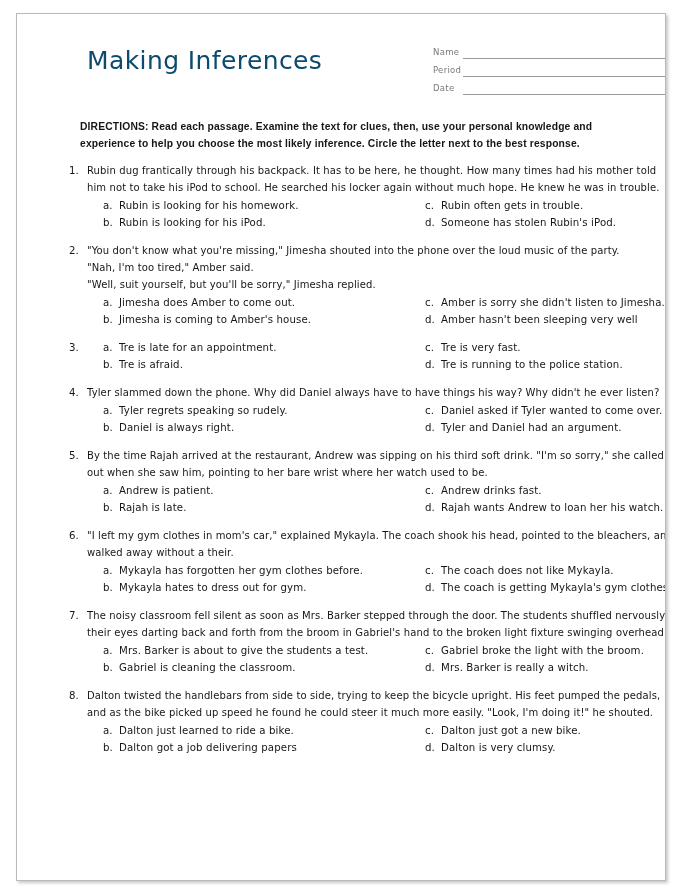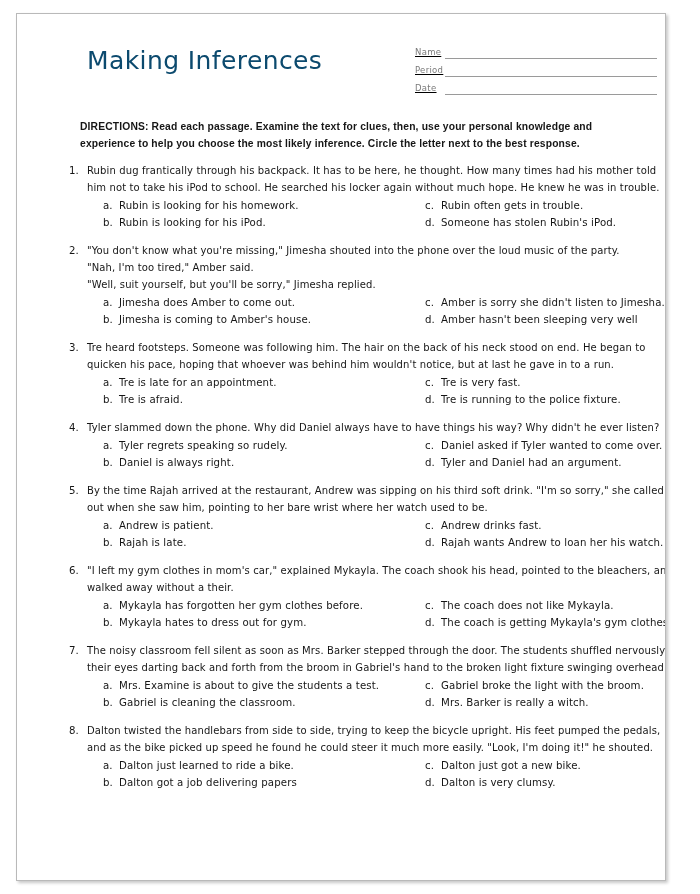--- a/index.html
+++ b/index.html
@@ -60,24 +60,23 @@
     font-size: 25px;
     letter-spacing: 0.4px;
     color: #0c4a6e;
     font-family: "DejaVu Sans", sans-serif;
     font-weight: 400;
     white-space: nowrap;
   }
 
   .name-block {
     position: absolute;
-    left: 398px;
+    left: 416px;
     top: 28px;
     width: 242px;
-    text-decoration: underline;
   }
   .name-row {
     display: flex;
     align-items: flex-end;
     height: 17px;
     margin-bottom: 1px;
   }
   .name-label {
     font-size: 8.5px;
     color: #7a7a7a;
@@ -229,32 +228,28 @@
                 <div class="opt-cell right"><span class="opt-letter">c.</span><span>Amber is sorry she didn't listen to Jimesha.</span></div>
               </div>
               <div class="opt-row">
                 <div class="opt-cell left"><span class="opt-letter">b.</span><span>Jimesha is coming to Amber's house.</span></div>
                 <div class="opt-cell right"><span class="opt-letter">d.</span><span>Amber hasn't been sleeping very well</span></div>
               </div>
             </div>
           </div>
           <div class="question">
             <div class="q-num">3.</div>
-            <div class="q-passage">
-              <span class="pline">Tre heard footsteps.  Someone was following him.  The hair on the back of his neck stood on end.  He began to</span>
-              <span class="pline">quicken his pace, hoping that whoever was behind him wouldn't notice, but at last he gave in to a run.</span>
-            </div>
             <div class="q-options">
               <div class="opt-row">
                 <div class="opt-cell left"><span class="opt-letter">a.</span><span>Tre is late for an appointment.</span></div>
                 <div class="opt-cell right"><span class="opt-letter">c.</span><span>Tre is very fast.</span></div>
               </div>
               <div class="opt-row">
                 <div class="opt-cell left"><span class="opt-letter">b.</span><span>Tre is afraid.</span></div>
-                <div class="opt-cell right"><span class="opt-letter">d.</span><span>Tre is running to the police fixture.</span></div>
+                <div class="opt-cell right"><span class="opt-letter">d.</span><span>Tre is running to the police station.</span></div>
               </div>
             </div>
           </div>
           <div class="question">
             <div class="q-num">4.</div>
             <div class="q-passage">
               <span class="pline">Tyler slammed down the phone.  Why did Daniel always have to have things his way?  Why didn't he ever listen?</span>
             </div>
             <div class="q-options">
               <div class="opt-row">
@@ -302,21 +297,21 @@
             </div>
           </div>
           <div class="question">
             <div class="q-num">7.</div>
             <div class="q-passage">
               <span class="pline">The noisy classroom fell silent as soon as Mrs. Barker stepped through the door.  The students shuffled nervously,</span>
               <span class="pline">their eyes darting back and forth from the broom in Gabriel's hand to the broken light fixture swinging overhead.</span>
             </div>
             <div class="q-options">
               <div class="opt-row">
-                <div class="opt-cell left"><span class="opt-letter">a.</span><span>Mrs. Examine is about to give the students a test.</span></div>
+                <div class="opt-cell left"><span class="opt-letter">a.</span><span>Mrs. Barker is about to give the students a test.</span></div>
                 <div class="opt-cell right"><span class="opt-letter">c.</span><span>Gabriel broke the light with the broom.</span></div>
               </div>
               <div class="opt-row">
                 <div class="opt-cell left"><span class="opt-letter">b.</span><span>Gabriel is cleaning the classroom.</span></div>
                 <div class="opt-cell right"><span class="opt-letter">d.</span><span>Mrs. Barker is really a witch.</span></div>
               </div>
             </div>
           </div>
           <div class="question">
             <div class="q-num">8.</div>

